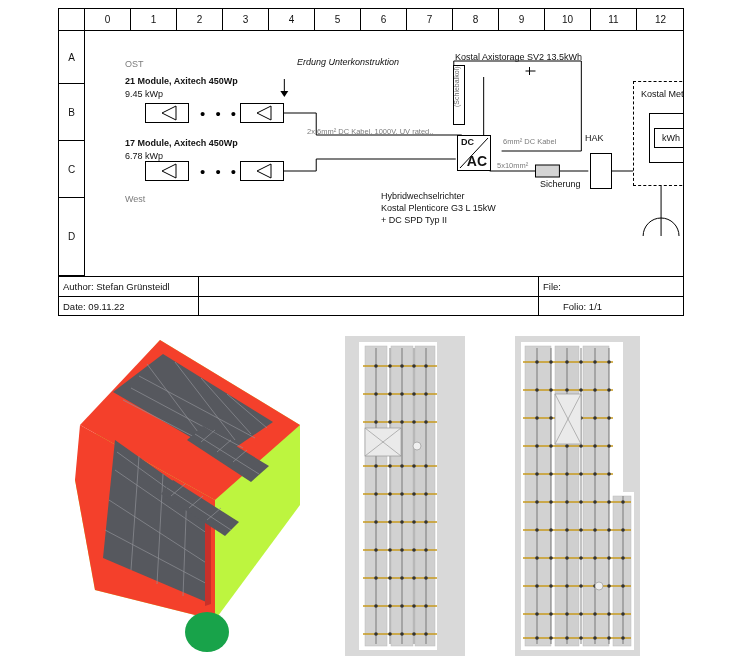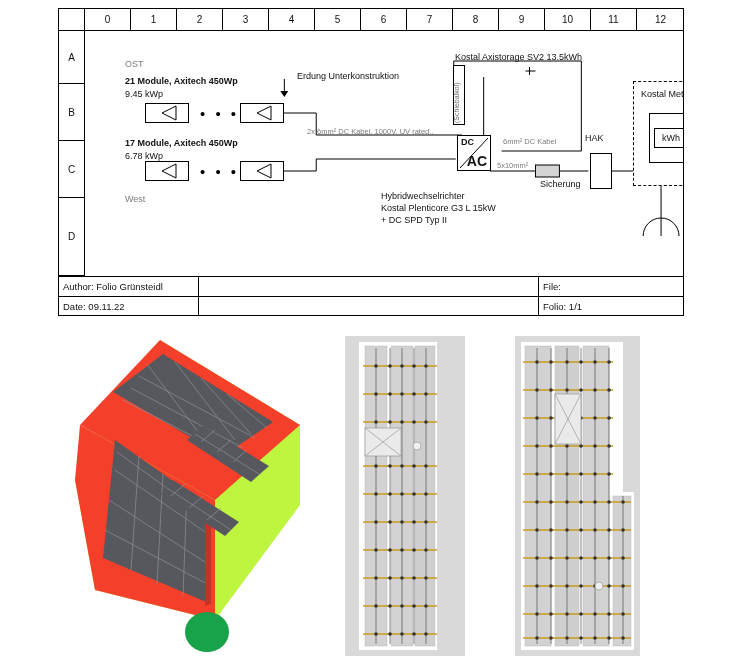--- a/index.html
+++ b/index.html
@@ -53,20 +53,21 @@
     justify-content: center;
     font-size: 10px;
   }
   #drawing-area {
     position: absolute;
     left: 26px;
     top: 22px;
     right: 0;
     height: 245px;
     overflow: hidden;
+    text-align: right;
   }
   
   #title-block {
     position: absolute;
     left: 0;
     top: 267px;
     width: 100%;
     height: 40px;
     border-top: 1px solid #000;
     box-sizing: border-box;
@@ -250,21 +251,21 @@
     </svg>
 
     <div class="lbl gray" style="left:40px; top:28px;">OST</div>
     <div class="lbl b" style="left:40px; top:45px;">21 Module, Axitech 450Wp</div>
     <div class="lbl" style="left:40px; top:58px;">9.45 kWp</div>
 
     <div class="lbl b" style="left:40px; top:107px;">17 Module, Axitech 450Wp</div>
     <div class="lbl" style="left:40px; top:120px;">6.78 kWp</div>
     <div class="lbl gray" style="left:40px; top:163px;">West</div>
 
-    <div class="lbl" style="left:212px; top:40px;">Erdung Unterkonstruktion</div>
+    <div class="lbl" style="left:212px; top:26px;font-style:italic;">Erdung Unterkonstruktion</div>
 
     <div class="lbl gray tiny" style="left:222px; top:96px;">2x 6mm² DC Kabel, 1000V, UV rated,,</div>
     <div class="lbl gray tiny" style="left:418px; top:106px;">6mm² DC Kabel</div>
     <div class="lbl gray tiny" style="left:412px; top:130px;">5x10mm²</div>
 
     <div class="lbl" style="left:370px; top:21px;">Kostal Axistorage SV2 13.5kWh</div>
     <div class="lbl" style="left:455px; top:148px;">Sicherung</div>
     <div class="lbl" style="left:500px; top:102px;">HAK</div>
 
     <div class="lbl" style="left:296px; top:160px;">Hybridwechselrichter</div>
@@ -310,26 +311,26 @@
 
     <div class="dashed-box" style="left:548px; top:50px; width:80px; height:105px;"></div>
     <div class="lbl" style="left:556px; top:58px;">Kostal Meter</div>
     <div class="meter-box" style="left:564px; top:82px; width:44px; height:50px;">
       <div class="meter-box" style="position:relative; left:0; top:0; width:34px; height:20px;">kWh</div>
     </div>
 
   </div>
 
   <div id="title-block">
-    <div class="tb-cell tb-v tb-h" style="left:0;   top:0;  width:140px; height:20px;">Author: Folio Grünsteidl</div>
+    <div class="tb-cell tb-v tb-h" style="left:0;   top:0;  width:140px; height:20px;">Author: Stefan Grünsteidl</div>
     <div class="tb-cell tb-v tb-h" style="left:140px;top:0;  width:340px; height:20px;"></div>
     <div class="tb-cell tb-h" style="left:480px;top:0;  width:145px; height:20px;">File:</div>
     <div class="tb-cell tb-v" style="left:0;   top:20px;width:140px; height:19px;">Date: 09.11.22</div>
     <div class="tb-cell tb-v" style="left:140px;top:20px;width:340px; height:19px;"></div>
-    <div class="tb-cell" style="left:480px;top:20px;width:145px; height:19px;">Folio: 1/1</div>
+    <div class="tb-cell" style="left:500px;top:20px;width:145px; height:19px;">Folio: 1/1</div>
   </div>
 </div>
 
 <svg id="roof-3d" viewBox="0 0 265 330">
 
   <polygon points="105,10 245,95 245,175 160,290 40,260 20,150 60,60" fill="#bdf53f"></polygon>
   <polygon points="105,10 245,95 160,170 25,95" fill="#f4402b"></polygon>
   <polygon points="25,95 160,170 160,290 40,260 20,150" fill="#f4402b"></polygon>
 
   <g>

